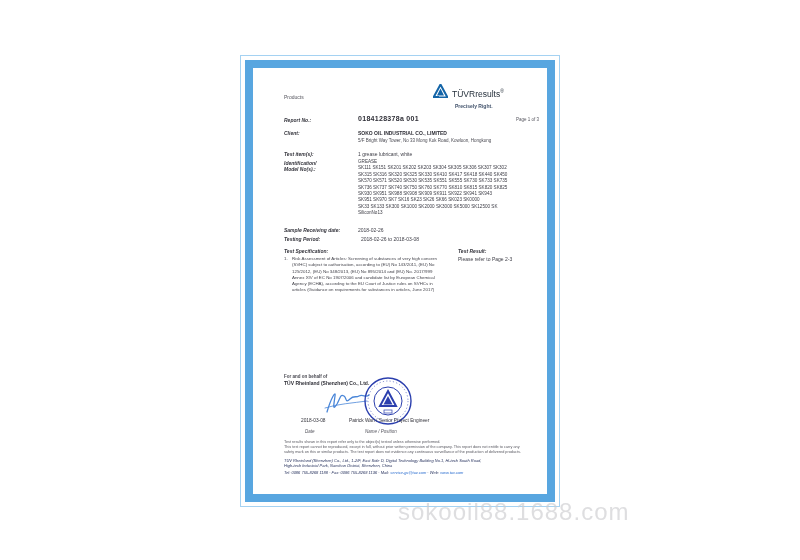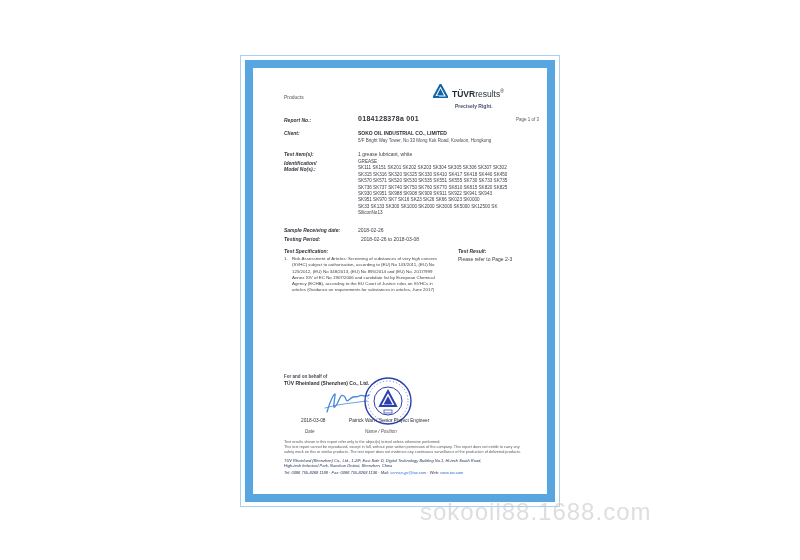--- a/index.html
+++ b/index.html
@@ -25,40 +25,40 @@
   .report-no { font-size:7px; font-weight:bold; letter-spacing:.3px; color:#2e2e36; }
   .client-name { font-size:5px; font-weight:bold; color:#2e2e36; }
   .page-no { font-size:4.5px; color:#55555e; }
   .model-line { font-size:4.6px; color:#3d3d46; line-height:6.4px; }
   .spec-line { font-size:4.4px; color:#44444c; line-height:6.3px; }
 
   
   .logo-wrap { position:absolute; right:6px; top:16px; width:110px; }
   .logo-row { display:flex; align-items:center; gap:4px; }
   .logo-text { font-size:8.5px; color:#1f2a36; }
-  .logo-text b { font-weight:bold; }
+  .logo-text b { font-weight:normal; }
   .logo-reg { font-size:5px; vertical-align:super; }
   .logo-tag { font-size:5px; color:#41526b; margin:1px 0 0 22px; font-weight:bold; }
 
   
   .sig-svg { position:absolute; left:70px; top:316px; }
   .stamp-svg { position:absolute; left:110px; top:308px; }
 
   .signoff-label { font-size:4.5px; font-style:italic; color:#55555e; }
   .signoff-value { font-size:4.8px; color:#33333b; }
 
   
   .disc-line { font-size:3.8px; color:#5a5a62; line-height:5px; }
   .addr-line { font-size:4px; font-style:italic; color:#2a3560; line-height:5.4px; }
   .link { color:#2d6fd0; }
 
   
   .wm-cn { position:absolute; left:382px; top:460px; font-size:22px; font-weight:bold;
            letter-spacing:2px; color:rgba(158,158,162,0.55); z-index:5; }
-  .wm-site { position:absolute; left:420px; top:498px; font-size:24px;
+  .wm-site { position:absolute; left:398px; top:498px; font-size:24px;
              color:rgba(204,204,208,0.65); letter-spacing:1px; z-index:5; }
 </style>
 </head>
 <body>
 
 <div class="stage">
 
   <div class="paper">
     <div class="paper-border"></div>
 

